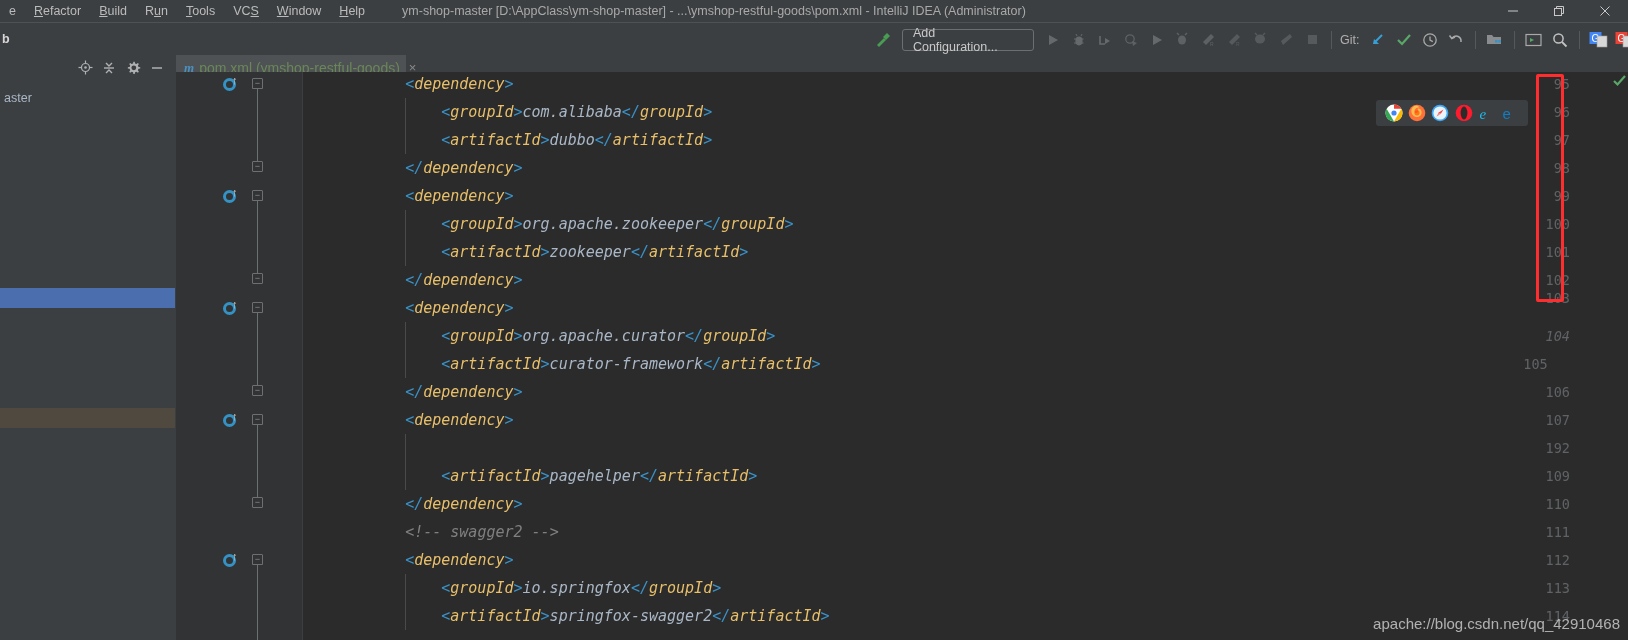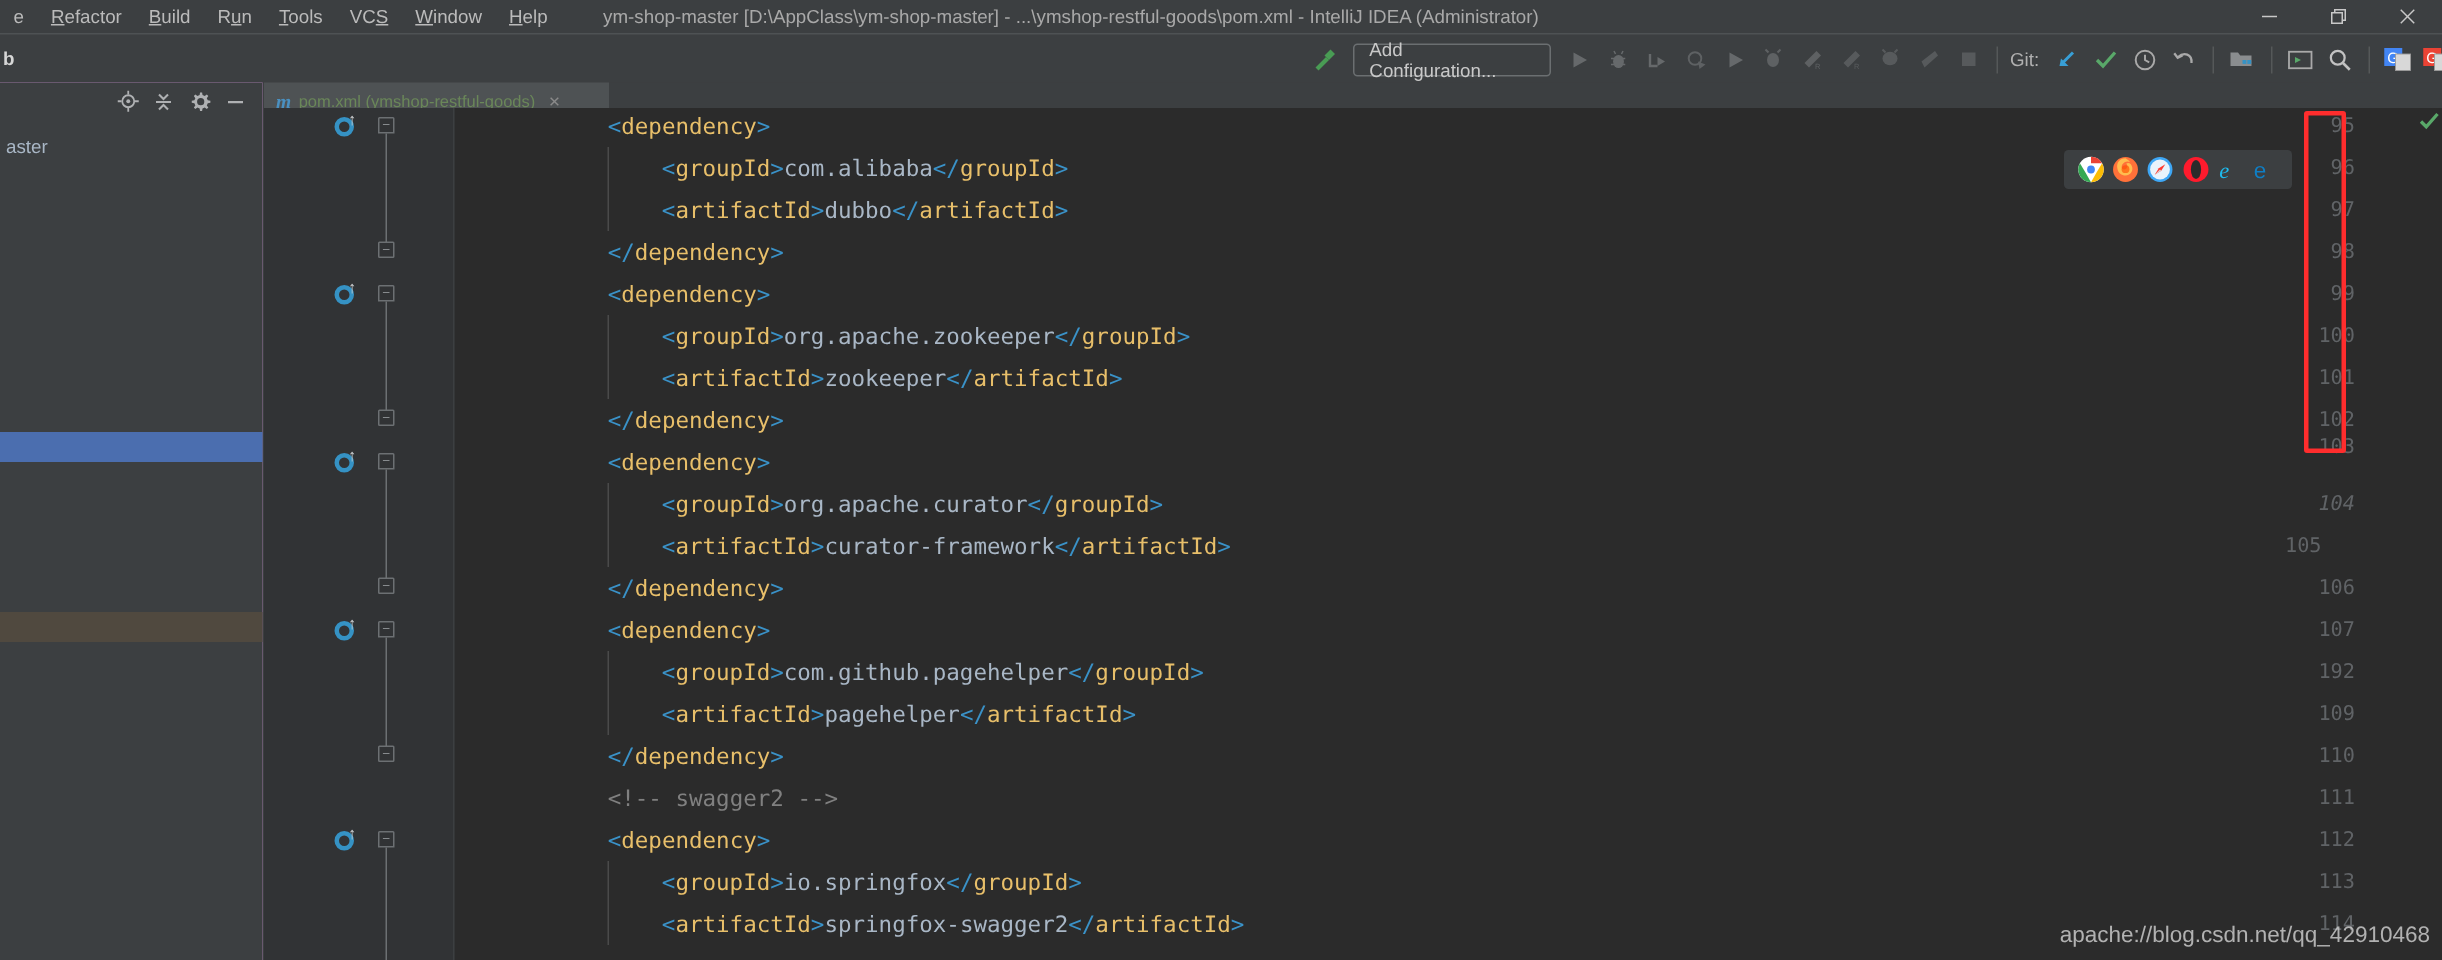--- a/index.html
+++ b/index.html
@@ -56,21 +56,21 @@
     height: 22px; min-width: 130px; border: 1px solid #6b6f71; border-radius: 3px;
     color: #c9c9c9; font-size: 12.5px; display: flex; align-items: center;
     padding: 0 10px; margin: 0 6px;
   }
   .tb-sep { width: 1px; height: 18px; background: #555859; margin: 0 6px; }
   .git-label { color: #b0b0b0; font-size: 12.5px; margin: 0 6px 0 2px; }
 
   
   .leftpanel {
     position: absolute; left: 0; top: 55px; width: 175px; height: 585px;
-    background: #f0abfc;
+    background: #22c55e;
   }
   .lp-header {
     position: absolute; left: 0; top: 0; width: 175px; height: 25px;
     background: #3c3f41; display: flex; align-items: center; justify-content: flex-end;
     padding-right: 6px;
   }
   .lp-ic { width: 24px; height: 22px; display: flex; align-items: center; justify-content: center; color: #afb1b3; }
   .lp-body { position: absolute; left: 0; top: 25px; width: 175px; height: 560px; background: #3c3f41; }
   .tree-row { position: absolute; left: 0; width: 175px; height: 20px; display: flex; align-items: center; }
   .tree-label { color: #a9b7c6; font-size: 12.5px; padding-left: 4px; white-space: nowrap; }
@@ -80,33 +80,33 @@
   
   .tabstrip {
     position: absolute; left: 176px; top: 55px; width: 1452px; height: 25px;
     background: #3c3f41;
   }
   .tab {
     position: absolute; left: 0; top: 0; height: 25px; display: flex; align-items: center;
     background: #4e5254; padding: 0 6px 0 8px; gap: 5px;
   }
   .tab .mvn-m { color: #4a90c0; font-size: 13px; font-style: italic; font-weight: bold; font-family: "Liberation Serif", serif; }
-  .tab-label { color: #6a8759; font-size: 11px; white-space: nowrap; }
+  .tab-label { color: #6a8759; font-size: 14px; white-space: nowrap; }
   .tab-close { color: #8a8a8a; font-size: 13px; margin-left: 4px; }
 
   
   .editor {
     position: absolute; left: 176px; top: 72px; width: 1452px; height: 568px;
     background: #2b2b2b; overflow: hidden;
   }
   .gutter {
     position: absolute; left: 0; top: 0; width: 127px; height: 568px; background: #313335;
   }
   .gutter-sep { position: absolute; left: 126px; top: 0; width: 1px; height: 568px; background: #3c3f41; }
-  .code-area { position: absolute; left: 127px; top: 0; right: 0; height: 528px; }
+  .code-area { position: absolute; left: 127px; top: 0; right: 0; height: 528px; font-style: italic; }
   .lnum {
     position: absolute; right: 0px; width: 127px; text-align: right; padding-right: 58px;
     color: #606366; font-size: 13.5px; font-family: "DejaVu Sans Mono", monospace;
     line-height: 28px;
   }
   .codetext {
     position: absolute; left: 0; top: 0; line-height: 28px;
     font-family: "DejaVu Sans Mono", monospace; font-size: 15px; white-space: pre;
   }
   .tag  { color: #e8bf6a; }
@@ -417,21 +417,20 @@
         <div class="codetext" style="top: 82px; left: 102.16px;"><span class="br">&lt;/</span><span class="tag">dependency</span><span class="br">&gt;</span></div>
         <div class="codetext" style="top: 110px; left: 102.16px;"><span class="br">&lt;</span><span class="tag">dependency</span><span class="br">&gt;</span></div>
         <div class="codetext" style="top: 138px; left: 138.24px;"><span class="br">&lt;</span><span class="tag">groupId</span><span class="br">&gt;</span><span class="txt">org.apache.zookeeper</span><span class="br">&lt;/</span><span class="tag">groupId</span><span class="br">&gt;</span></div>
         <div class="codetext" style="top: 166px; left: 138.24px;"><span class="br">&lt;</span><span class="tag">artifactId</span><span class="br">&gt;</span><span class="txt">zookeeper</span><span class="br">&lt;/</span><span class="tag">artifactId</span><span class="br">&gt;</span></div>
         <div class="codetext" style="top: 194px; left: 102.16px;"><span class="br">&lt;/</span><span class="tag">dependency</span><span class="br">&gt;</span></div>
         <div class="codetext" style="top: 222px; left: 102.16px;"><span class="br">&lt;</span><span class="tag">dependency</span><span class="br">&gt;</span></div>
         <div class="codetext" style="top: 250px; left: 138.24px;"><span class="br">&lt;</span><span class="tag">groupId</span><span class="br">&gt;</span><span class="txt">org.apache.curator</span><span class="br">&lt;/</span><span class="tag">groupId</span><span class="br">&gt;</span></div>
         <div class="codetext" style="top: 278px; left: 138.24px;"><span class="br">&lt;</span><span class="tag">artifactId</span><span class="br">&gt;</span><span class="txt">curator-framework</span><span class="br">&lt;/</span><span class="tag">artifactId</span><span class="br">&gt;</span></div>
         <div class="codetext" style="top: 306px; left: 102.16px;"><span class="br">&lt;/</span><span class="tag">dependency</span><span class="br">&gt;</span></div>
         <div class="codetext" style="top: 334px; left: 102.16px;"><span class="br">&lt;</span><span class="tag">dependency</span><span class="br">&gt;</span></div>
-        <div class="codetext" style="top: 362px; left: 138.24px;"><span class="br">&lt;</span><span class="tag">groupId</span><span class="br">&gt;</span><span class="txt">com.github.pagehelper</span><span class="br">&lt;/</span><span class="tag">groupId</span><span class="br">&gt;</span></div>
         <div class="codetext" style="top: 390px; left: 138.24px;"><span class="br">&lt;</span><span class="tag">artifactId</span><span class="br">&gt;</span><span class="txt">pagehelper</span><span class="br">&lt;/</span><span class="tag">artifactId</span><span class="br">&gt;</span></div>
         <div class="codetext" style="top: 418px; left: 102.16px;"><span class="br">&lt;/</span><span class="tag">dependency</span><span class="br">&gt;</span></div>
         <div class="codetext" style="top: 446px; left: 102.16px;"><span class="cmt">&lt;!-- swagger2 --&gt;</span></div>
         <div class="codetext" style="top: 474px; left: 102.16px;"><span class="br">&lt;</span><span class="tag">dependency</span><span class="br">&gt;</span></div>
         <div class="codetext" style="top: 502px; left: 138.24px;"><span class="br">&lt;</span><span class="tag">groupId</span><span class="br">&gt;</span><span class="txt">io.springfox</span><span class="br">&lt;/</span><span class="tag">groupId</span><span class="br">&gt;</span></div>
         <div class="codetext" style="top: 530px; left: 138.24px;"><span class="br">&lt;</span><span class="tag">artifactId</span><span class="br">&gt;</span><span class="txt">springfox-swagger2</span><span class="br">&lt;/</span><span class="tag">artifactId</span><span class="br">&gt;</span></div>
       </div>
     <div id="gutter-decor">
         <div class="lnum" style="top: -2px;">95</div>
         <div class="mvn-ic" style="left: 47px; top: 3px;">

